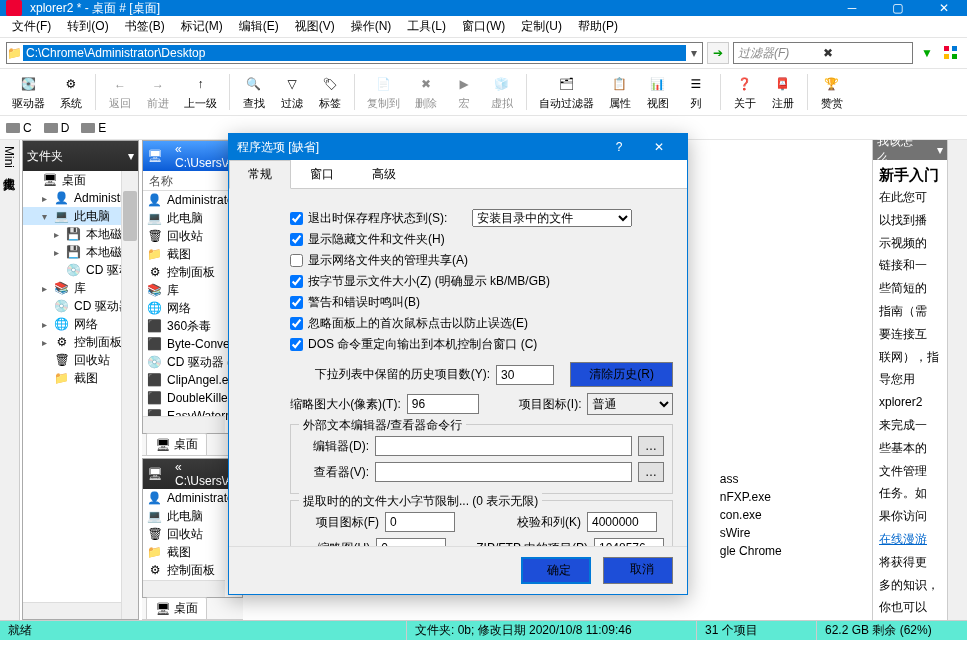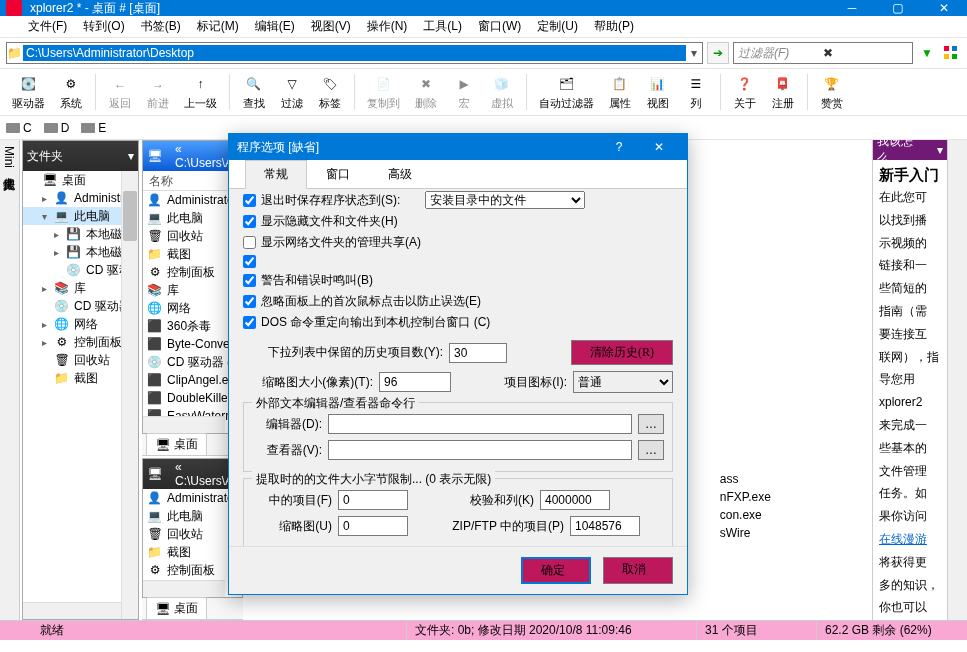--- a/index.html
+++ b/index.html
@@ -6,21 +6,21 @@
 body { background: #fff; overflow: hidden; width: 967px; height: 652px; position: relative; }
 
 
 .titlebar { background: #0078d7; height: 16px; display: flex; align-items: center; color: #fff; }
 .titlebar .appicon { width: 16px; height: 16px; background: #e03; margin: 0 6px; border-radius: 2px; }
 .titlebar .title { flex: 1; padding-left: 2px; }
 .titlebar .winbtns { display: flex; }
 .titlebar .winbtn { width: 46px; height: 28px; display: flex; align-items: center; justify-content: center; color: #fff; }
 
 
-.menubar { height: 22px; background: #fff; display: flex; align-items: center; padding: 0 20px; border-bottom: 1px solid #e5e5e5; }
+.menubar { height: 22px; background: #fff; display: flex; align-items: center; padding: 0 4px; border-bottom: 1px solid #e5e5e5; }
 .menuitem { padding: 2px 8px; cursor: default; }
 
 
 .addressrow { height: 30px; display: flex; align-items: center; padding: 3px 6px; gap: 4px; }
 .addressrow .combo { flex: 1; display: flex; align-items: center; border: 1px solid #7a7a7a; height: 22px; background: #fff; max-width: 720px; }
 .addressrow .combo .text { flex: 1; background: #0078d7; color: #fff; padding: 1px 3px; }
 .addressrow .combo .drop { width: 16px; text-align: center; color: #555; }
 .addressrow .gobtn { width: 22px; height: 22px; display:flex;align-items:center;justify-content:center; border:1px solid #ccc; background:#f5f5f5; }
 .addressrow .filter { flex:1; border:1px solid #7a7a7a; height:22px; padding:0 4px; color:#888; display:flex;align-items:center; max-width:180px;}
 .addressrow .filter span{flex:1;font-style:italic}
@@ -54,49 +54,49 @@
 .ic16 { width: 16px; height: 16px; display: inline-flex; align-items: center; justify-content: center; flex-shrink: 0; }
 .col-hdr{height:20px;background:#fff;border-bottom:1px solid #ddd;padding:2px 6px;color:#555;font-size:12px}
 .scroll-y{position:absolute;right:0;top:0;bottom:0;width:17px;background:#f0f0f0;border-left:1px solid #ddd}
 .scroll-thumb{position:absolute;left:1px;right:1px;background:#c0c0c0;border-radius:2px}
 .scroll-x{position:absolute;left:0;right:17px;bottom:0;height:17px;background:#f0f0f0;border-top:1px solid #ddd}
 .tabstrip{height:22px;display:flex;align-items:flex-end;padding:0 4px;border-bottom:1px solid #ccc;background:#f7f7f7;gap:2px}
 .filetab{padding:2px 8px;border:1px solid #ccc;border-bottom:none;background:#fff;border-radius:2px 2px 0 0;display:flex;align-items:center;gap:3px}
 
 
 .help{flex:0 0 75px;border-left:1px solid #ccc;display:flex;flex-direction:column}
-.help .hp-hdr{background:#701a75;color:#fff;height:20px;display:flex;align-items:center;padding:0 4px;gap:2px;font-size:12px}
+.help .hp-hdr{background:#737373;color:#fff;height:20px;display:flex;align-items:center;padding:0 4px;gap:2px;font-size:12px}
 .help-body{flex:1;background:#fff;padding:6px;overflow:hidden;position:relative}
 .help-body h3{font-size:15px;margin-bottom:1px}
 .help-body p{line-height:1.9;font-size:12px}
 .link{color:#06c;text-decoration:underline}
 
 
-.status { height: 20px; background: #f9a8d4; border-top: 1px solid #ccc; display: flex; font-size: 12px; padding-left: 32px; }
+.status { height: 20px; background: #5eead4; border-top: 1px solid #ccc; display: flex; font-size: 12px; }
 .status .cell{padding:0 8px;border-right:1px solid #ccc;height:100%;display:flex;align-items:center}
 .status .f1{flex:1}
 
 
 .modal { position: absolute; left: 228px; top: 133px; width: 460px; height: 462px; background: #f0f0f0; border: 1px solid #0078d7; box-shadow: 0 5px 20px rgba(0,0,0,.3); display: flex; flex-direction: column; }
 .modal .mtitle { background: #0078d7; color: #fff; height: 26px; display: flex; align-items: center; padding: 0 8px; }
 .modal .mtitle .t { flex: 1; }
 .modal .mtitle .mbtn { width: 40px; height: 26px; display: flex; align-items: center; justify-content: center; }
 .modal .tabs { display: flex; background: #fff; border-bottom: 1px solid #ccc; }
 .modal .tab { padding: 5px 18px; border: 1px solid transparent; border-bottom: none; cursor: default; }
-.modal .tab.active { background: #f0f0f0; border-color: #ccc; border-bottom: 1px solid #f0f0f0; margin-bottom: -1px; margin-left: 16px; }
-.modal .body { flex: 1; padding: 0 14px; overflow: auto; }
+.modal .tab.active { background: #f0f0f0; border-color: #ccc; border-bottom: 1px solid #f0f0f0; margin-bottom: -1px; }
+.modal .body { flex: 1; padding: 18px 14px; overflow: auto; margin-left: 47px; }
 .chk { display: flex; align-items: center; gap: 5px; padding: 2px 0; }
 .chk input { width: 13px; height: 13px; }
 .row { display: flex; align-items: center; gap: 6px; padding: 3px 0; }
 .row label { text-align: right; }
 .row input[type=text] { border: 1px solid #7a7a7a; height: 20px; padding: 0 4px; background: #fff; }
 .row select { border: 1px solid #7a7a7a; height: 22px; background: #efefef; }
 .grp { border: 1px solid #ccc; padding: 8px; margin-top: 6px; position: relative; }
 .grp .legend { position: absolute; top: -8px; left: 8px; background: #f0f0f0; padding: 0 4px; }
-.btn { border: 1px solid #7a7a7a; background: #be185d; padding: 3px 18px; min-width: 70px; text-align: left; cursor: default; font-family: Liberation Serif, serif; }
+.btn { border: 1px solid #7a7a7a; background: #1d4ed8; padding: 3px 18px; min-width: 70px; text-align: right; cursor: default; }
 .btn.primary { border: 2px solid #0078d7; }
 .dlgbtns { display: flex; justify-content: flex-end; gap: 12px; padding: 10px 14px; border-top: 1px solid #ddd; }
 .browse{border:1px solid #7a7a7a;background:#e1e1e1;width:26px;height:20px;text-align:center;line-height:18px}
 .ind1{padding-left:16px}
 .ind2{padding-left:28px}
 </style>
 </head>
 <body>
 
 <div class="titlebar">
@@ -119,21 +119,21 @@
     <div class="menuitem">操作(N)</div>
     <div class="menuitem">工具(L)</div>
     <div class="menuitem">窗口(W)</div>
     <div class="menuitem">定制(U)</div>
     <div class="menuitem">帮助(P)</div>
   </div>
 
 <div class="addressrow">
   <div class="combo">
     <span class="ic16">📁</span>
-    <span class="text">C:\Users\Administrator\Desktop</span>
+    <span class="text">C:\Chrome\Administrator\Desktop</span>
     <span class="drop">▾</span>
   </div>
   <div class="gobtn">
       <span style="color:#090">➔</span>
     </div>
   <div class="filter">
     <span>过滤器(F)</span>
     <span class="x">✖</span>
   </div>
   <div class="iconbtn" style="color:#0a0">▼</div>
@@ -441,20 +441,23 @@
         </div>
         <div class="list-item">
           <span>nFXP.exe</span>
         </div>
         <div class="list-item">
           <span>con.exe</span>
         </div>
         <div class="list-item">
           <span>sWire</span>
         </div>
+        <div class="list-item">
+          <span>gle Chrome</span>
+        </div>
       </div>
   </div>
 
   <div class="help">
     <div class="hp-hdr">
       <span>我该怎么...</span>
       <span>▾</span>
     </div>
     <div class="help-body">
       <h3>新手入门</h3>
@@ -491,20 +494,21 @@
     <div class="chk">
         <input type="checkbox" checked="" style="">
         <span>显示隐藏文件和文件夹(H)</span>
       </div>
     <div class="chk">
         <input type="checkbox" style="">
         <span>显示网络文件夹的管理共享(A)</span>
       </div>
     <div class="chk">
         <input type="checkbox" checked="" style="">
+        <span>按字节显示文件大小(Z) (明确显示 kB/MB/GB)</span>
       </div>
     <div class="chk">
         <input type="checkbox" checked="" style="">
         <span>警告和错误时鸣叫(B)</span>
       </div>
     <div class="chk">
         <input type="checkbox" checked="" style="">
         <span>忽略面板上的首次鼠标点击以防止误选(E)</span>
       </div>
     <div class="chk">
@@ -535,21 +539,21 @@
       <div class="row">
           <label style="width:70px">查看器(V):</label>
         <input type="text" style="flex: 1 1 0%;">
         <div class="browse">…</div>
         </div>
     </div>
 
     <div class="grp">
       <span class="legend">提取时的的文件大小字节限制... (0 表示无限)</span>
       <div class="row">
-        <label style="width:80px">中的项目(F)</label>
+        <label style="width:80px">项目图标(F)</label>
         <input type="text" style="width: 70px;" value="0">
         <label style="width:100px;margin-left:20px">校验和列(K)</label>
         <input type="text" style="width: 70px;" value="4000000">
       </div>
       <div class="row">
         <label style="width:80px">缩略图(U)</label>
         <input type="text" style="width: 70px;" value="0">
         <label style="width:130px;margin-left:20px">ZIP/FTP 中的项目(P)</label>
         <input type="text" style="width: 70px;" value="1048576">
       </div>

